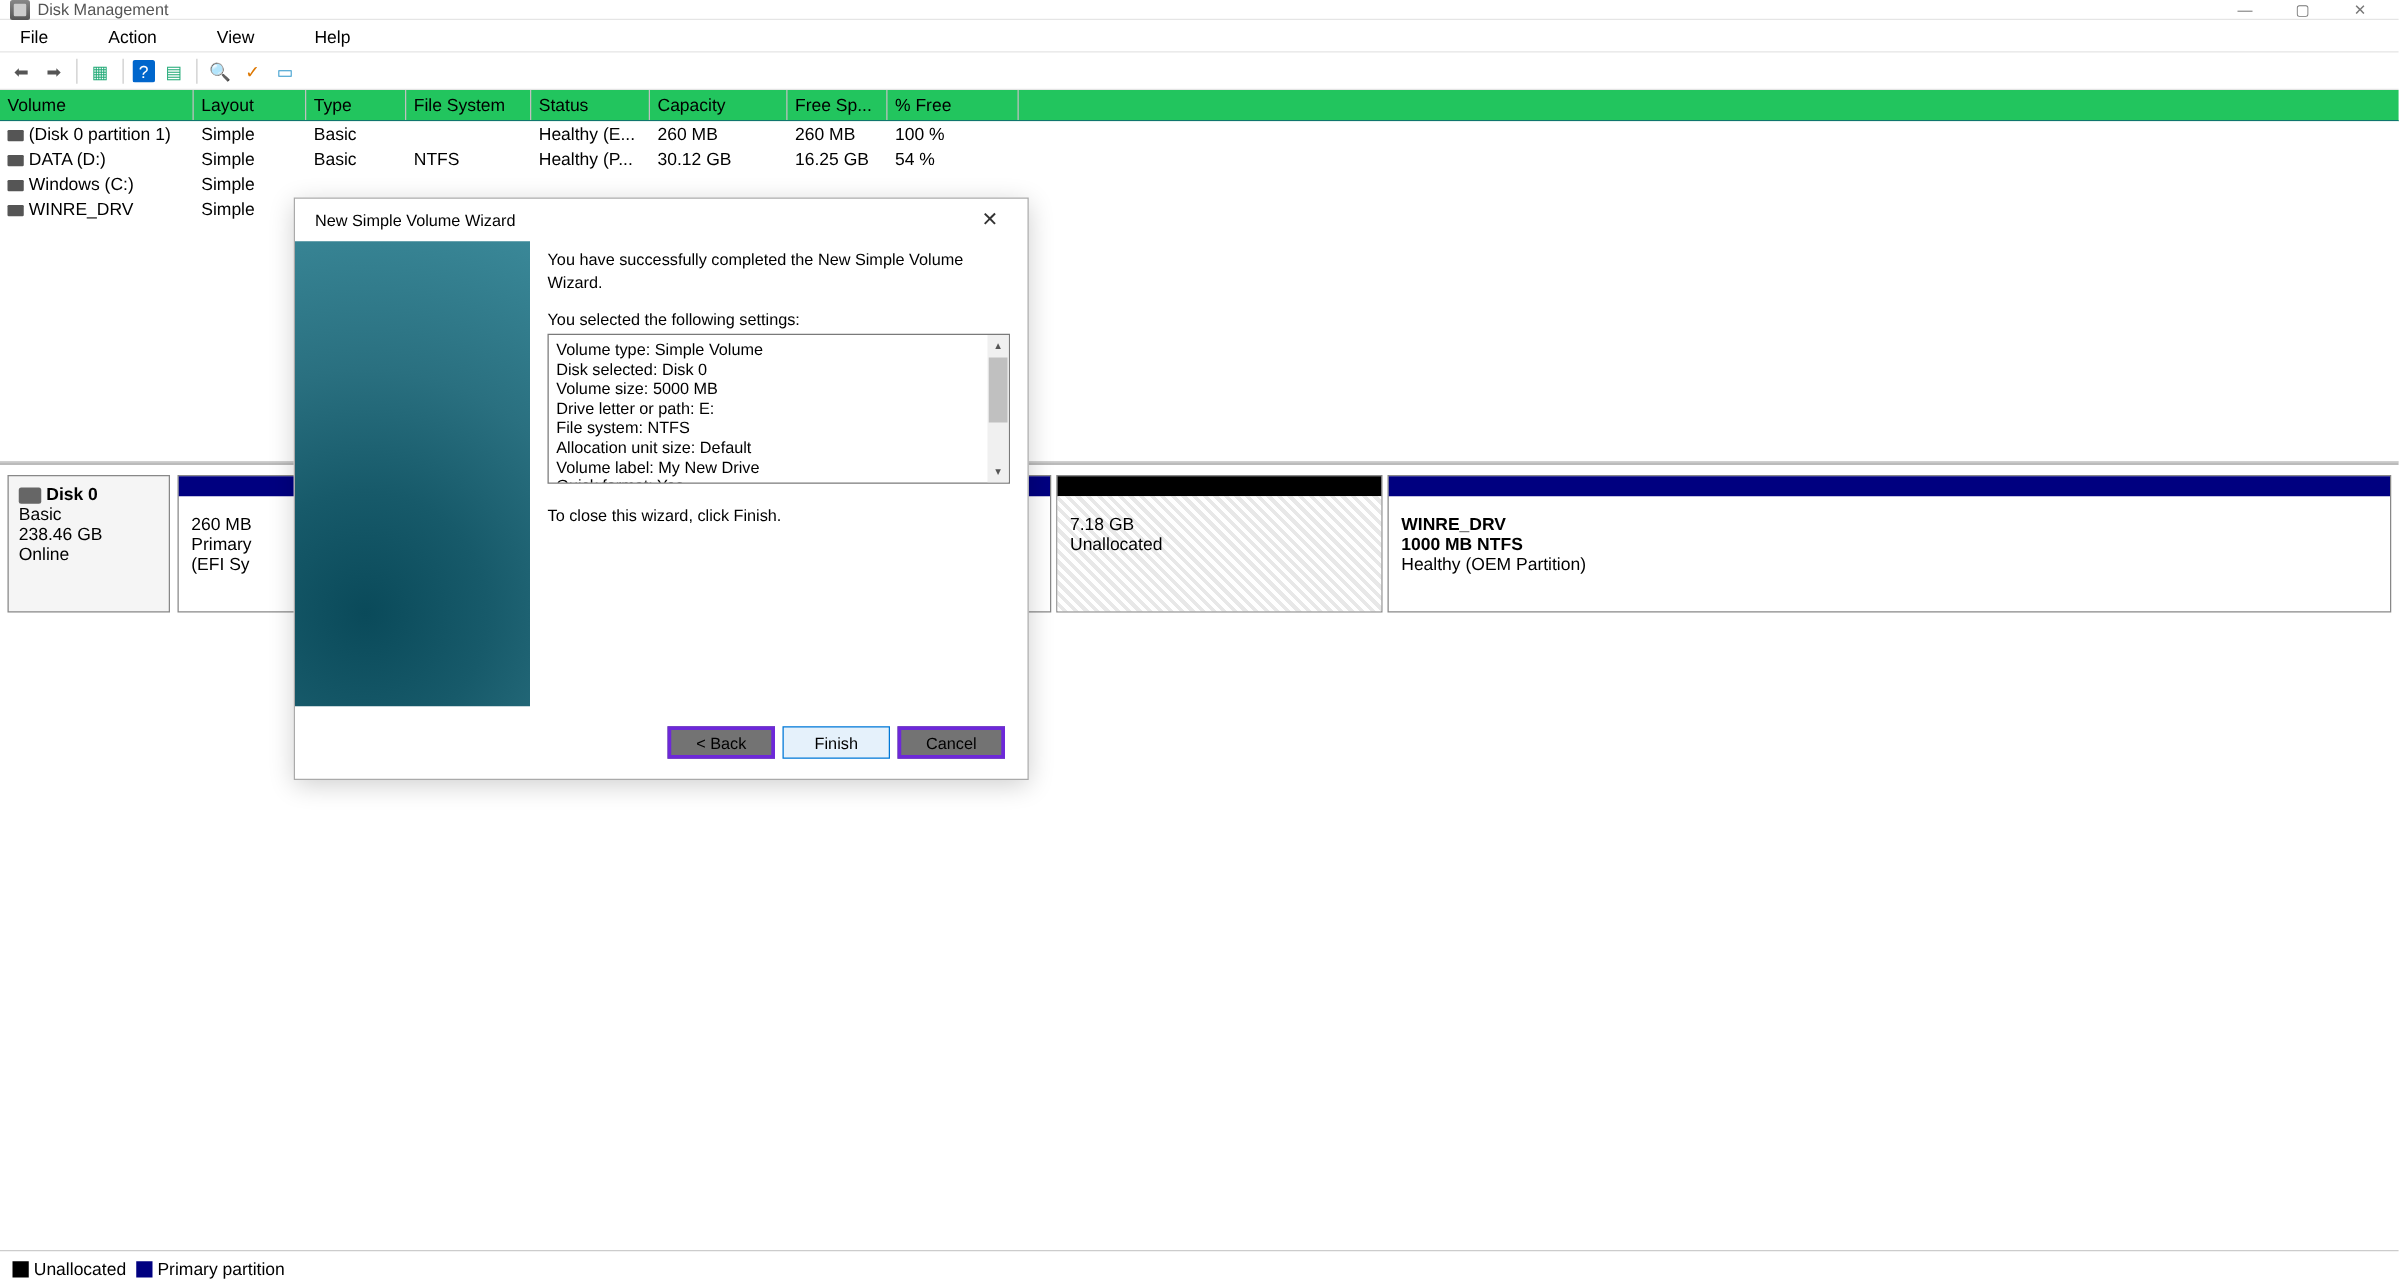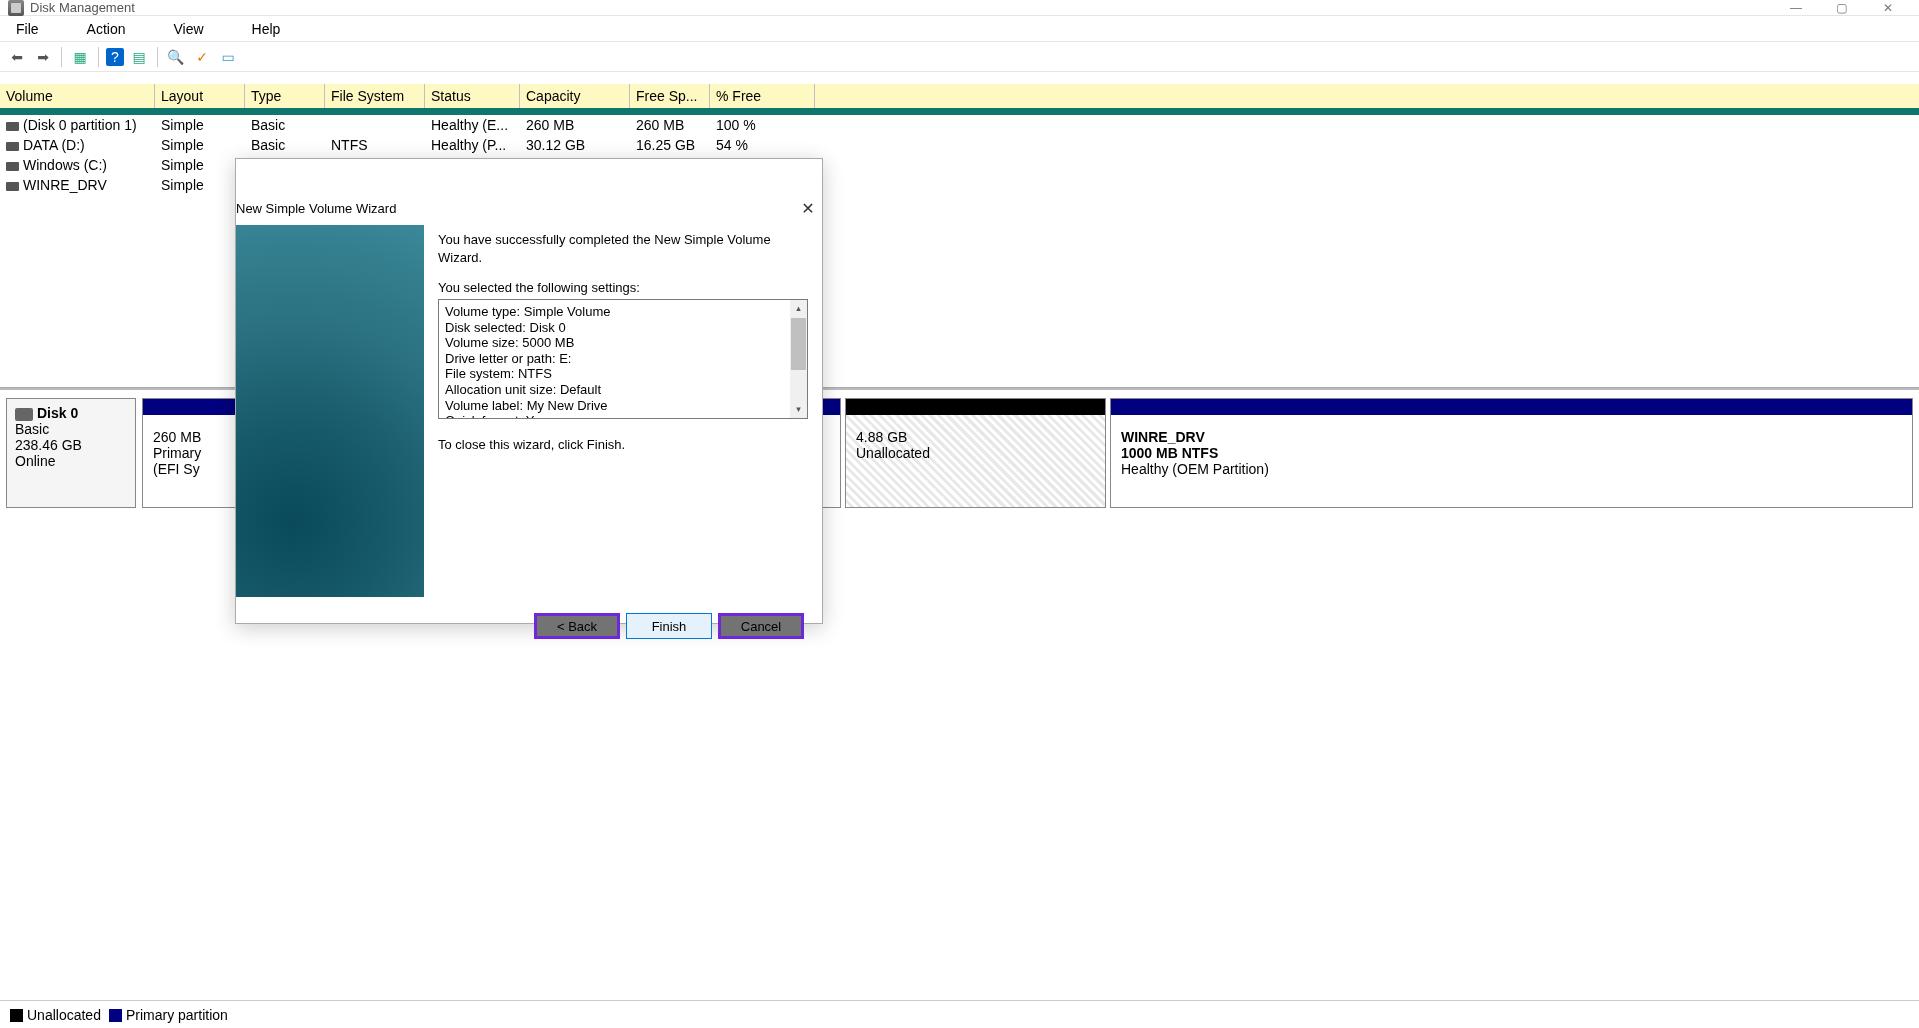--- a/index.html
+++ b/index.html
@@ -17,21 +17,21 @@
 .menubar { height: 26px; display: flex; align-items: center; padding: 0 6px; border-bottom: 1px solid #e5e5e5; gap: 28px; }
 .menubar .menu-item { padding: 2px 10px; font-size: 14px; }
 
 
 .toolbar { height: 30px; display: flex; align-items: center; padding: 0 6px; gap: 4px; border-bottom: 1px solid #e5e5e5; }
 .toolbar .tbtn { width: 22px; height: 22px; display: flex; align-items: center; justify-content: center; font-size: 14px; color: #555; border:1px solid transparent;}
 .toolbar .sep { width: 1px; height: 20px; background: #ccc; margin: 0 3px; }
 
 
 .volumes { border-bottom: 1px solid #aaa; }
-.vol-header { display: flex; background: #fef9c3; border-bottom: 7px solid #0f766e; margin-top: 12px; }
+.vol-header { display: flex; background: #22c55e; border-bottom: 1px solid #0f766e; }
 .vol-header div { padding: 4px 6px; border-right: 1px solid #c0c0c0; font-size: 14px; }
 .vol-body { background: #fff; height: 272px;}
 .vol-row { display: flex; }
 .vol-row div { padding: 2px 6px; font-size: 14px; white-space: nowrap; overflow: hidden; text-overflow: ellipsis; }
 .col-volume{width:155px;} .col-layout{width:90px;} .col-type{width:80px;} .col-fs{width:100px;} .col-status{width:95px;} .col-cap{width:110px;} .col-free{width:80px;} .col-pctfree{width:105px;}
 .disk-glyph{display:inline-block;width:13px;height:9px;background:#555;border-radius:1px;margin-right:4px;vertical-align:middle;}
 
 
 .disk-panel { padding: 8px 6px; border-top: 2px solid #bbb; }
 .disk-row { display: flex; height: 110px; }
@@ -49,21 +49,21 @@
 .part.winre .pname, .part.winre .psize{font-weight:bold;}
 .part.winre .pname{font-weight:bold;}
 
 
 .legend { position:absolute; bottom:0; left:0; right:0; height: 28px; border-top: 1px solid #ccc; display:flex; align-items:center; padding:0 10px; gap:8px; font-size:14px;}
 .legend .sw { width: 13px; height: 13px; display:inline-block; margin-right:4px; vertical-align:middle;}
 .legend .sw.black{background:#000;} .legend .sw.navy{background:#000080;}
 
 
 .dialog { position: absolute; left: 235px; top: 158px; width: 588px; height: 466px; background: #fff; border: 1px solid #aaa; box-shadow: 0 4px 20px rgba(0,0,0,0.2); }
-.dialog .dtitle { height: 34px; display:flex; align-items:center; padding:0 0; font-size:13px;margin-top:32px;}
+.dialog .dtitle { height: 34px; display:flex; align-items:center; padding:0 16px; font-size:13px;}
 .dialog .dclose { margin-left:auto; width:28px; height:28px; display:flex; align-items:center; justify-content:center; font-size:16px; color:#333;}
 .dialog .dbody { display:flex; height: 372px;}
 .dialog .sidebar-img { width: 188px; background: radial-gradient(circle at 30% 80%, #0a4a5a 0%, #175a6a 30%, #2a7080 60%, #3a8898 100%);}
 .dialog .content { flex:1; padding: 6px 14px 0 14px; font-size:13px;}
 .dialog h2 { font-size: 18px; font-weight: bold; line-height:1.3; margin-bottom: 14px;}
 .dialog .msg { margin-bottom: 14px; line-height:1.35;}
 .dialog .settings-box { border: 1px solid #7a7a7a; height: 120px; position:relative; padding:4px 6px; font-size:13px; line-height:1.2; overflow:hidden;}
 .dialog .settings-box .scrollbar { position:absolute; right:0; top:0; bottom:0; width:17px; background:#f0f0f0; display:flex; flex-direction:column; justify-content:space-between; align-items:center;}
 .dialog .settings-box .scrollbar .arr{height:17px; width:100%; display:flex; align-items:center; justify-content:center; font-size:9px; color:#555;}
 .dialog .settings-box .thumb{background:#c0c0c0; height:52px; width:15px; margin-top:1px;}
@@ -180,21 +180,21 @@
         </div>
         <div class="part primary" style="flex: 1 1 auto;">
           <div class="pheader"></div>
           <div class="pbody">
             <div>rtition)</div>
           </div>
         </div>
         <div class="part unalloc" style="flex: 0 0 261px;">
           <div class="pheader"></div>
           <div class="pbody">
-            <div class="psize">4.88 GB</div>
+            <div class="psize">7.18 GB</div>
             <div>Unallocated</div>
           </div>
         </div>
         <div class="part primary winre" style="flex: 1 0 205px;">
           <div class="pheader"></div>
           <div class="pbody">
             <div class="pname" style="font-weight:bold">WINRE_DRV</div>
             <div class="psize">1000 MB NTFS</div>
             <div>Healthy (OEM Partition)</div>
           </div>

